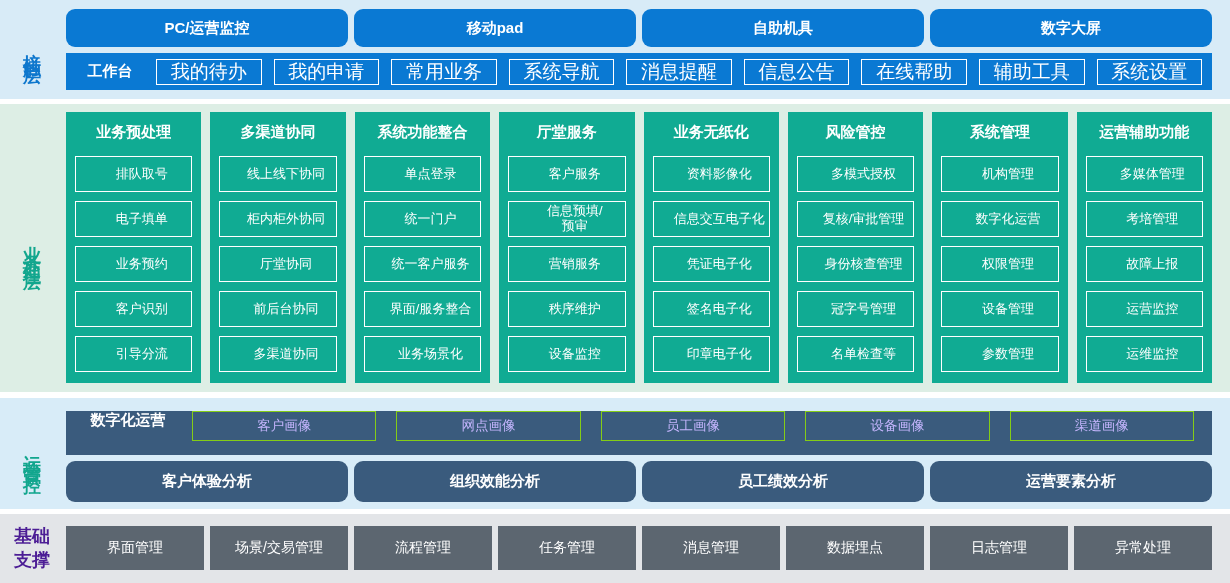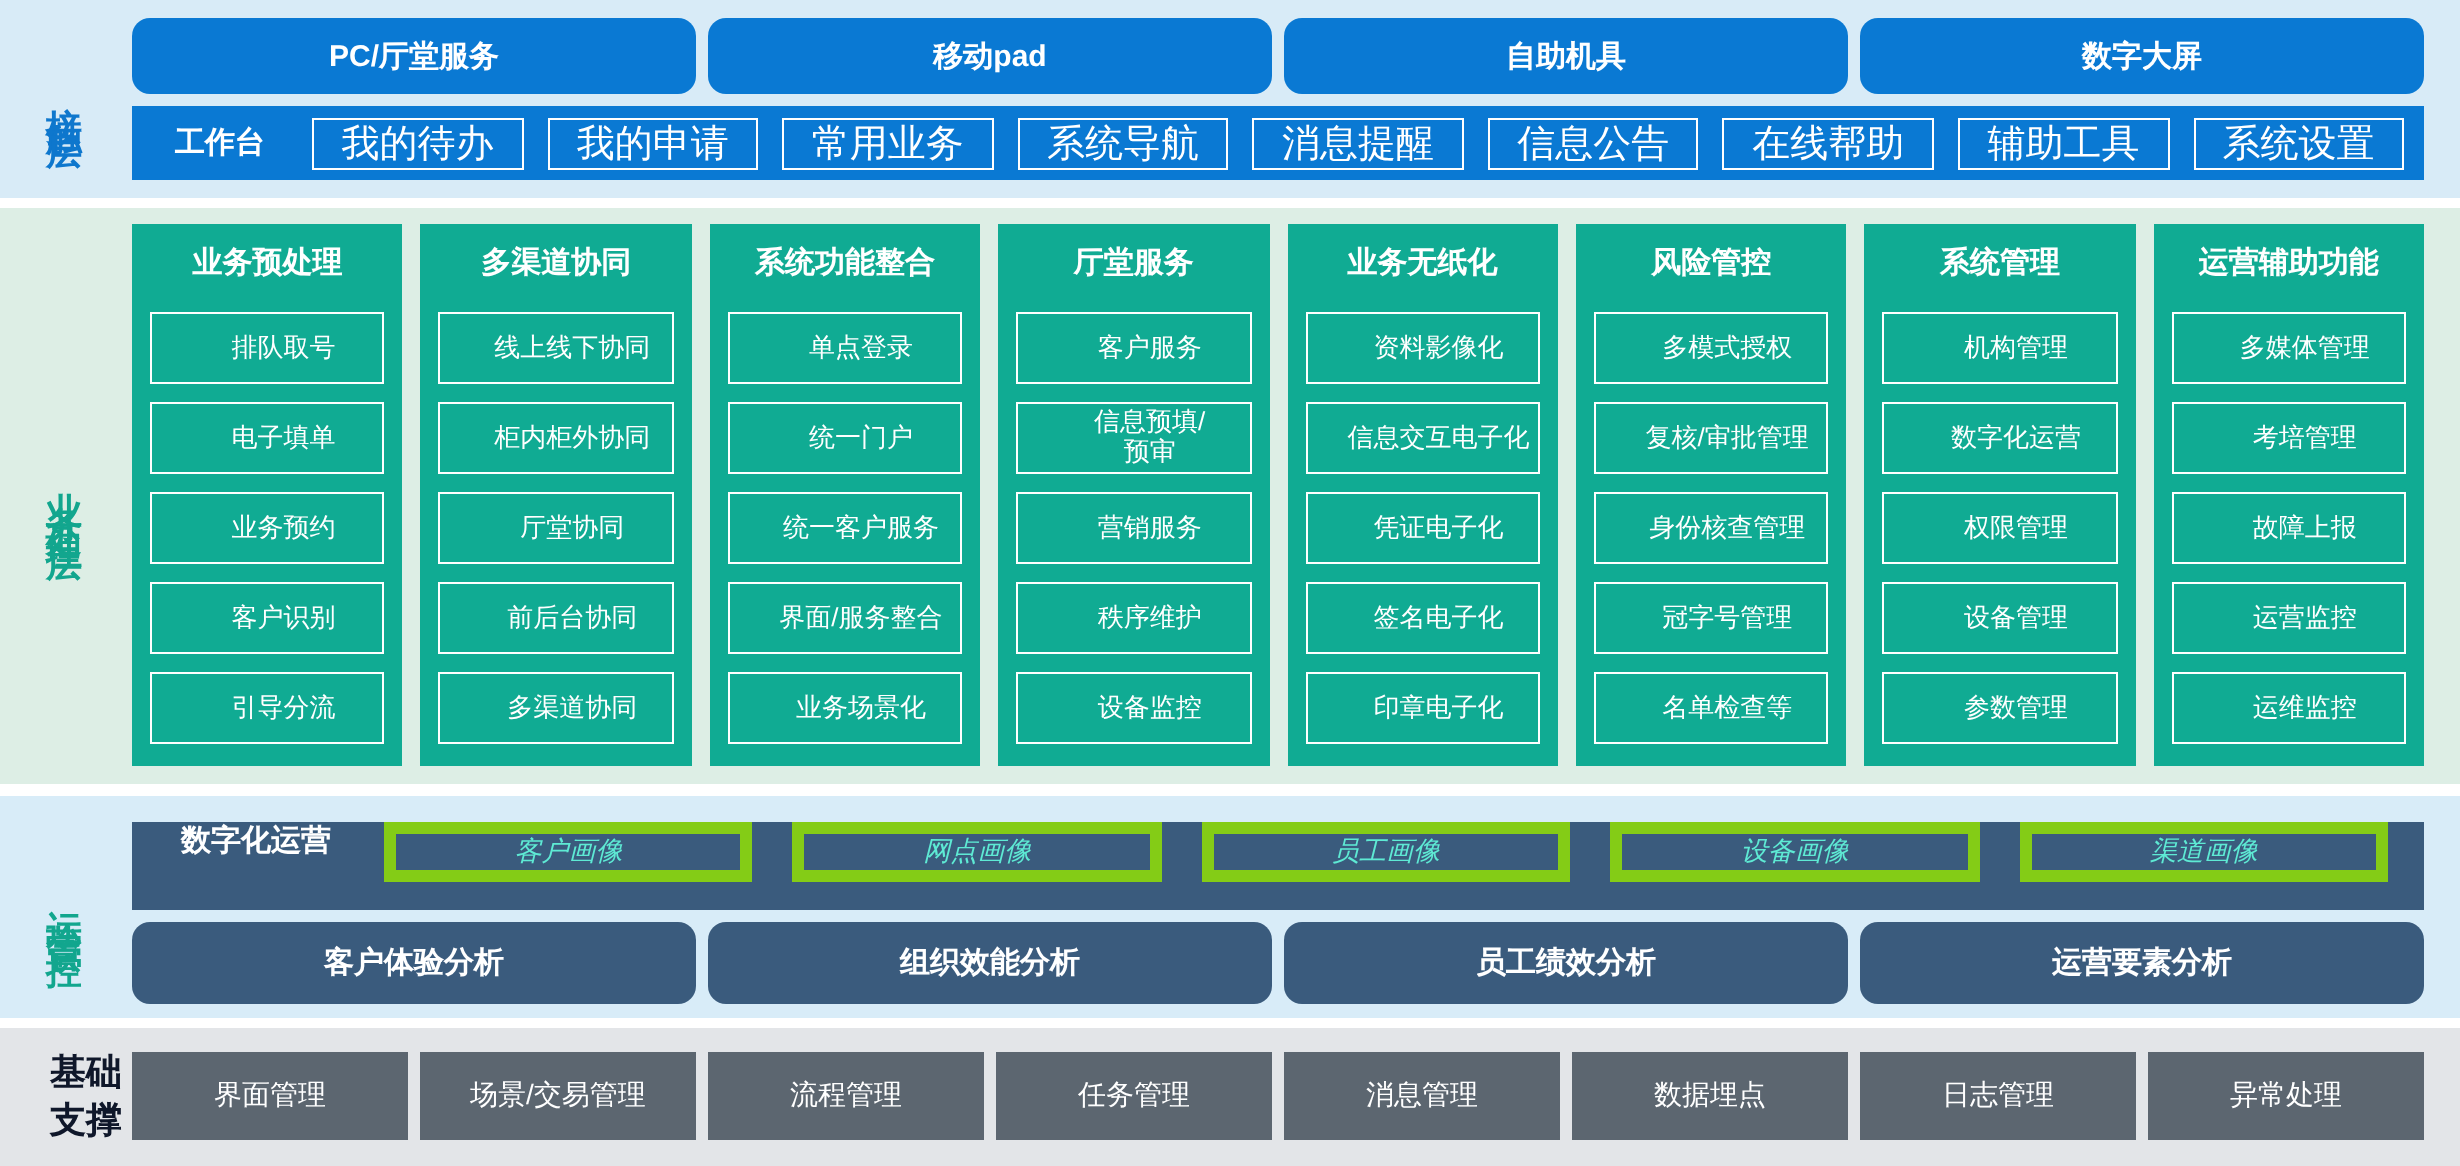--- a/index.html
+++ b/index.html
@@ -5,21 +5,21 @@
   * { margin:0; padding:0; box-sizing:border-box; }
   body { background:#ffffff; font-family:"Liberation Sans","DejaVu Sans",sans-serif; }
   .app { position:relative; width:1230px; height:583px; background:#ffffff; overflow:hidden; }
 
   
   .v-label { position:absolute; left:0; width:64px; display:flex; align-items:center; justify-content:center; font-weight:bold; }
   .v-text { writing-mode:vertical-rl; text-orientation:upright; letter-spacing:7px; font-size:18px; }
   #lbl-contact    { top:0;    height:99px;  color:#0e77cd; }
   #lbl-business   { top:104px; height:288px; color:#12a68e; }
   #lbl-operations { top:398px; height:111px; color:#12a68e; }
-  #lbl-foundation { top:514px; height:69px;  color:#0f172a;justify-content:flex-end; }
+  #lbl-foundation { top:514px; height:69px;  color:#4c1d95; }
   #lbl-foundation .h-text { width:42px; font-size:18px; line-height:1.3; text-align:center; }
 
   
   .sec { position:absolute; left:0; width:1230px; }
   #sec-contact    { top:0;    height:99px;  background:#d8ebf7; }
   #sec-business   { top:104px; height:288px; background:#ddeee5; }
   #sec-operations { top:398px; height:111px; background:#d8ecf8; }
   #sec-foundation { top:514px; height:69px;  background:#e3e5e8; }
 
   
@@ -37,40 +37,40 @@
   .col { flex:1; background:#10ab93; padding:5px 9px 11px; }
   .col-title { color:#fff; font-weight:bold; font-size:15px; text-align:center; height:30px; line-height:30px; }
   .col-items .cell { height:36px; border:1px solid #ffffff; margin-top:9px; color:#fff; font-size:13px;
           display:flex; align-items:center; justify-content:center; text-align:center;
           white-space:pre-line; line-height:1.15; cursor:pointer;padding-left:16px; }
 
   
   .digital-bar { margin:13px 18px 0 66px; height:44px; background:#3a5b7d; display:flex; align-items:flex-start; padding:0 8px; }
   .digital-label { width:108px; text-align:center; color:#fff; font-weight:bold; font-size:15px; }
   .portraits { flex:1; display:flex; align-items:center; }
-  .portrait { flex:1; margin:0 10px; height:30px; border:6px solid #84cc16; color:#5eead4; font-size:13.5px;
-              display:flex; align-items:center; justify-content:center; cursor:pointer;font-style:italic; }
+  .portrait { flex:1; margin:0 10px; height:30px; border:1px solid #84cc16; color:#c4b5fd; font-size:13.5px;
+              display:flex; align-items:center; justify-content:center; cursor:pointer; }
   .analysis-row { margin:6px 18px 0 66px; display:flex; gap:6px; }
   .analysis-btn { flex:1; height:41px; background:#3a5b7d; border-radius:9px; color:#fff; font-weight:bold;
                   font-size:15px; display:flex; align-items:center; justify-content:center; cursor:pointer; }
 
   
   .found-row { margin:12px 18px 0 66px; display:flex; gap:6px; }
   .found-btn { flex:1; height:44px; background:#5c6670; color:#fff; font-size:14px;
                display:flex; align-items:center; justify-content:center; cursor:pointer; }
 </style>
 </head>
 <body>
 
 <div class="app">
 
   <div class="sec" id="sec-contact">
     <div class="terminals">
 
-    <div class="terminal-btn">PC/厅堂服务</div>
+    <div class="terminal-btn">PC/运营监控</div>
         <div class="terminal-btn">移动pad</div>
         <div class="terminal-btn">自助机具</div>
         <div class="terminal-btn">数字大屏</div>
       </div>
     <div class="workbench">
       <div class="wb-label">工作台</div>
       <div class="wb-items">
 
       <div class="wb-item">我的待办</div>
           <div class="wb-item">我的申请</div>

